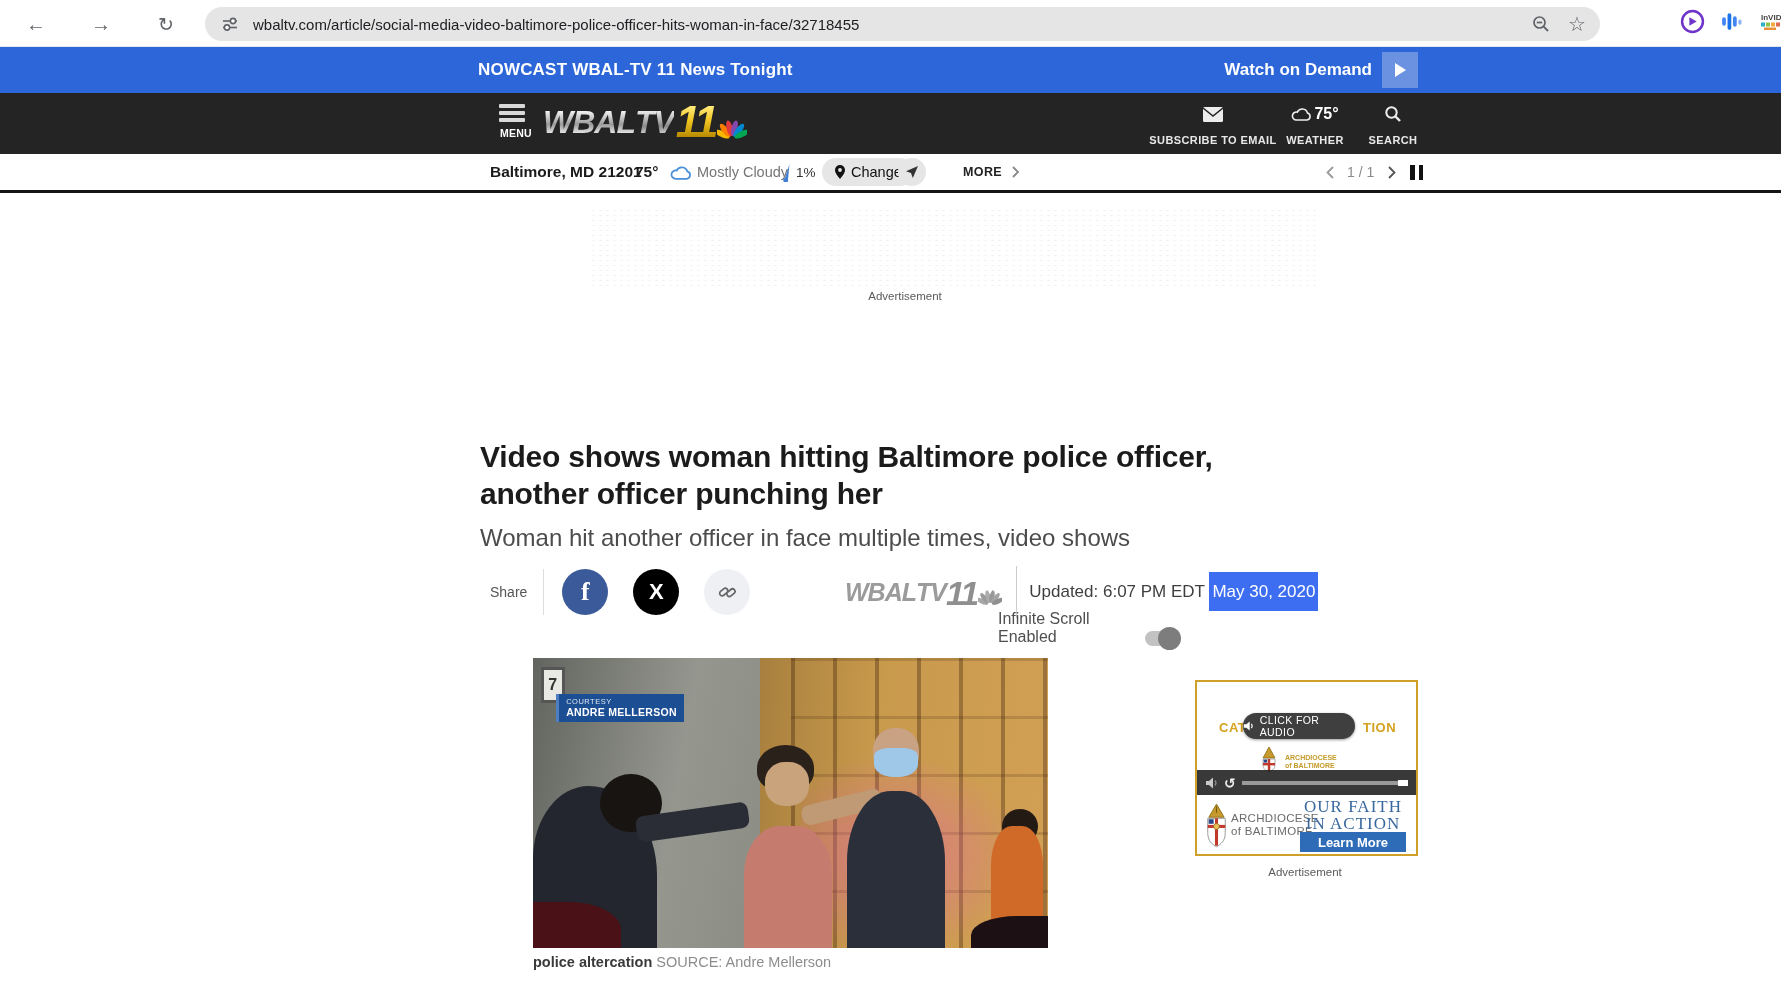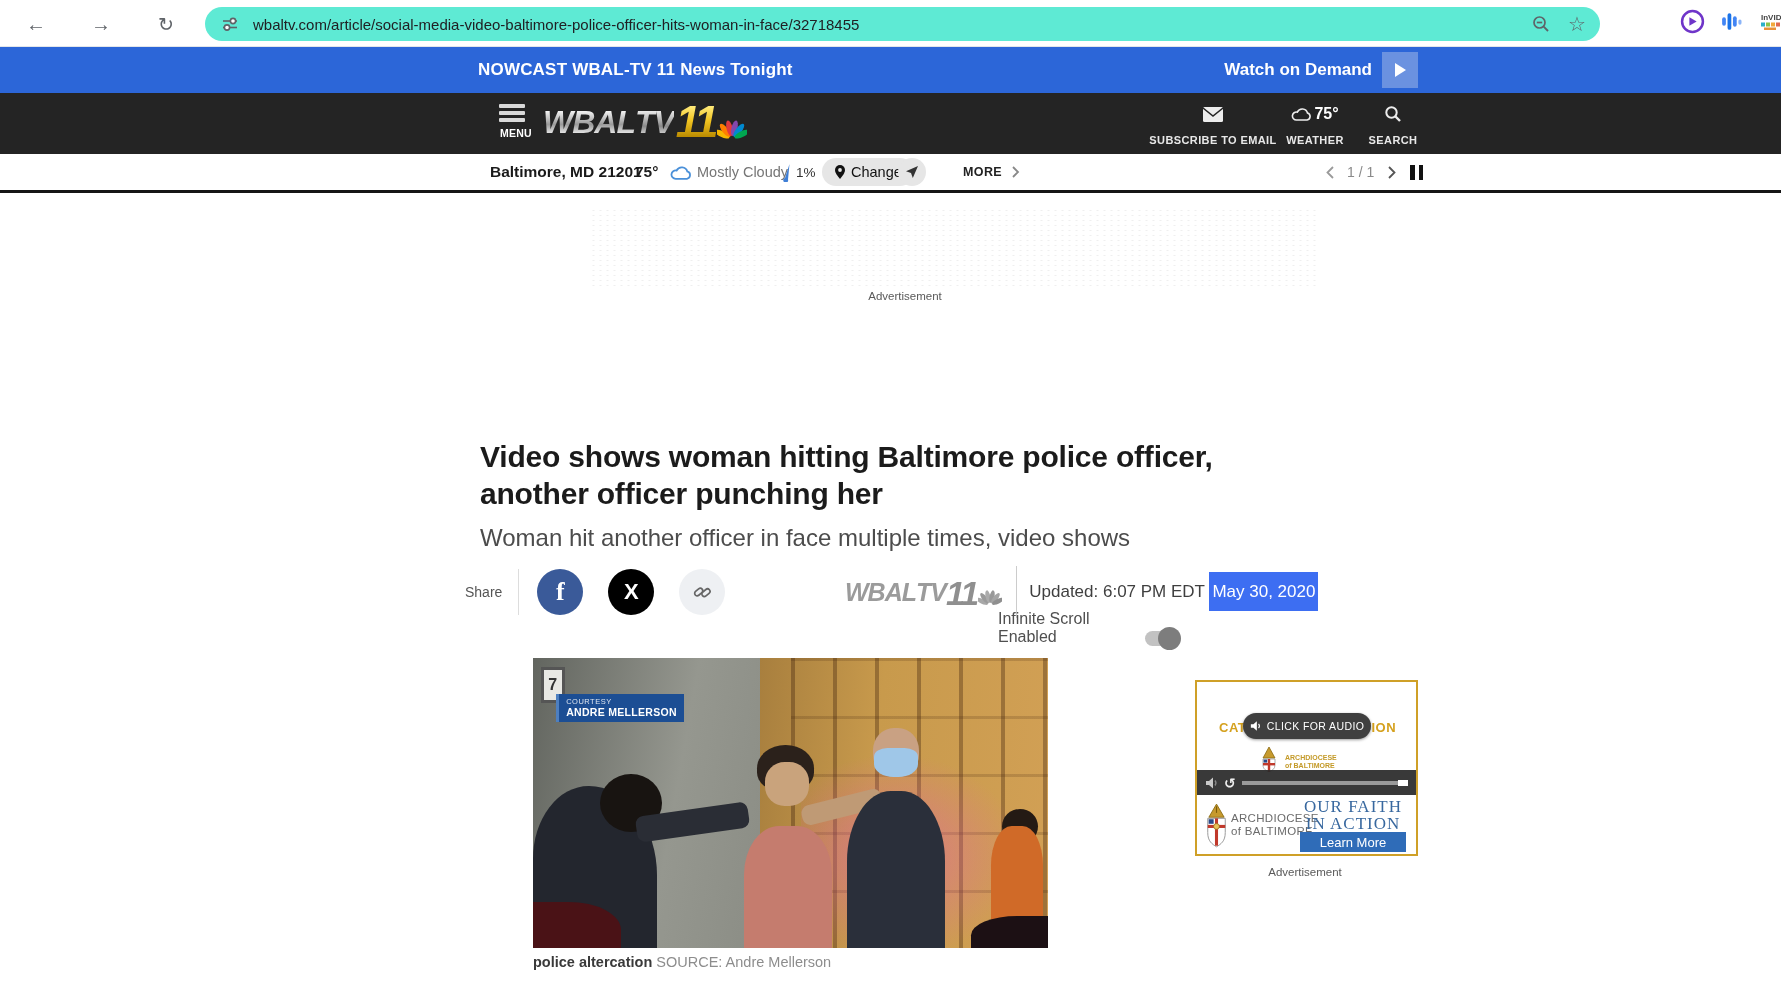--- a/index.html
+++ b/index.html
@@ -8,21 +8,21 @@
             font-family:"Liberation Sans", sans-serif; overflow:hidden; }
   .abs { position:absolute; }
 
   
   .toolbar { position:absolute; left:0; top:0; width:1781px; height:47px;
              background:#ffffff; border-bottom:1px solid #e3e6ea; }
   .navbtn { position:absolute; top:10px; width:28px; height:28px; display:flex;
             align-items:center; justify-content:center; color:#5f6368;
             font-size:20px; cursor:pointer; border-radius:50%; }
   .omnibox { position:absolute; left:205px; top:7px; width:1395px; height:34px;
-             background:#5eead4; border-radius:17px; display:flex; align-items:center; }
+             background:#e5e5e5; border-radius:17px; display:flex; align-items:center; }
   .urltext { font-size:15px; color:#202124; margin-left:12px; flex:1;
              white-space:nowrap; overflow:hidden; }
   .boxicon { width:22px; height:22px; display:flex; align-items:center;
              justify-content:center; color:#5f6368; }
   .extrow { position:absolute; top:9px; display:flex; align-items:center; gap:14px; }
   .extdivider { width:1px; height:22px; background:#c9d3f0; }
 
   
   .banner { position:absolute; left:0; top:47px; width:1781px; height:46px;
             background:#2c66d8; color:#fff; }
@@ -77,21 +77,21 @@
              background-image:radial-gradient(rgba(110,110,110,.5) .8px, transparent 1.2px);
              background-size:7px 5px; opacity:.22; }
   .adtop-label { position:absolute; left:840px; top:290px; width:130px; text-align:center;
                  font-size:11.5px; color:#5a5a5a; }
 
   
   .headline { position:absolute; left:480px; top:438px; width:750px; font-size:30px;
               font-weight:bold; color:#1b1b1b; line-height:37px; letter-spacing:-.2px; }
   .subheadline { position:absolute; left:480px; top:524px; width:750px; font-size:24px; color:#4c4c4c; }
 
-  .share-row { position:absolute; left:465px; top:568px; height:48px; display:flex; align-items:center;text-align:center; }
+  .share-row { position:absolute; left:490px; top:568px; height:48px; display:flex; align-items:center;text-align:center; }
   .share-lbl { font-size:14px; color:#555; margin-right:16px; }
   .vdiv { width:1px; height:46px; background:#ddd; margin-right:18px; }
   .sharebtn { width:46px; height:46px; border-radius:50%; margin-right:25px; display:flex;
               align-items:center; justify-content:center; cursor:pointer; }
   .fb { background:#3a5a99; color:#fff; font-family:"Liberation Serif", serif;
         font-weight:bold; font-size:26px; }
   .xx { background:#000; color:#fff; font-weight:bold; font-size:22px; }
   .lk { background:#eef0f3; }
 
   .byline { position:absolute; left:845px; top:565px; height:54px; display:flex; align-items:center; }
@@ -155,41 +155,41 @@
   .v-dkbr { right:0; bottom:0; width:15%; height:11%; background:#1c1014; border-radius:60% 0 0 0; }
   .caption { position:absolute; left:533px; top:954px; font-size:14.5px; }
   .cap-t { font-weight:bold; color:#3a3a3a; }
   .cap-s { color:#8d8d8d; }
 
   
   .sidead { position:absolute; left:1195px; top:680px; width:223px; height:176px;
             border:2px solid #cfa028; background:#fff; }
   .sa-goldtext { position:absolute; top:38px; font-size:13px; font-weight:bold;
                  color:#d5a11e; letter-spacing:.5px; }
-  .sa-audio { position:absolute; left:46px; top:31px; width:128px; height:26px;
+  .sa-audio { position:absolute; left:46px; top:31px; width:112px; height:26px;
               background:#3f3f3f; border-radius:13px; color:#fff; font-size:10.5px;
               display:flex; align-items:center; justify-content:center; gap:5px;
               letter-spacing:.4px; cursor:pointer; box-shadow:0 1px 3px rgba(0,0,0,.4); }
   .sa-minilogo { position:absolute; left:60px; top:64px; }
   .sa-minitext { position:absolute; left:88px; top:72px; font-size:7px; color:#c49a28;
                  font-weight:bold; line-height:8px; }
   .sa-controls { position:absolute; left:0; top:88px; width:219px; height:25px;
                  background:rgba(42,42,42,.93); display:flex; align-items:center; }
   .sa-track { position:relative; flex:1; height:4px; background:#9a9a9a; margin:0 8px 0 6px; cursor:pointer; }
   .sa-track .ph { position:absolute; right:0; top:-1px; width:10px; height:6px; background:#fff; }
   .sa-replay { color:#eee; font-family:"DejaVu Sans", sans-serif; font-size:14px;
                font-weight:bold; margin-left:4px; cursor:pointer; }
   .sa-bottom { position:absolute; left:0; top:113px; width:219px; height:59px; background:#fff; }
   .sa-org { position:absolute; left:34px; top:17px; color:#6b6b6b; font-size:11.5px;
             letter-spacing:.3px; line-height:13px; }
   .sa-faith { position:absolute; left:100px; top:3px; width:112px; text-align:center;
               color:#38689f; font-family:"Liberation Serif", serif; font-size:17px;
               line-height:17px; letter-spacing:1px; }
   .sa-cta { position:absolute; left:103px; top:37px; width:106px; height:20px; background:#2f6cb8;
-            color:#fff; font-size:13px; font-weight:normal; display:flex; align-items:center;
+            color:#fff; font-size:13px; font-weight:bold; display:flex; align-items:center;
             justify-content:center; cursor:pointer; }
   .sidead-label { position:absolute; left:1240px; top:866px; width:130px; text-align:center;
                   font-size:11.5px; color:#5a5a5a; }
 
   svg { display:block; }
 </style>
 </head>
 <body>
 
 <div class="screen">

